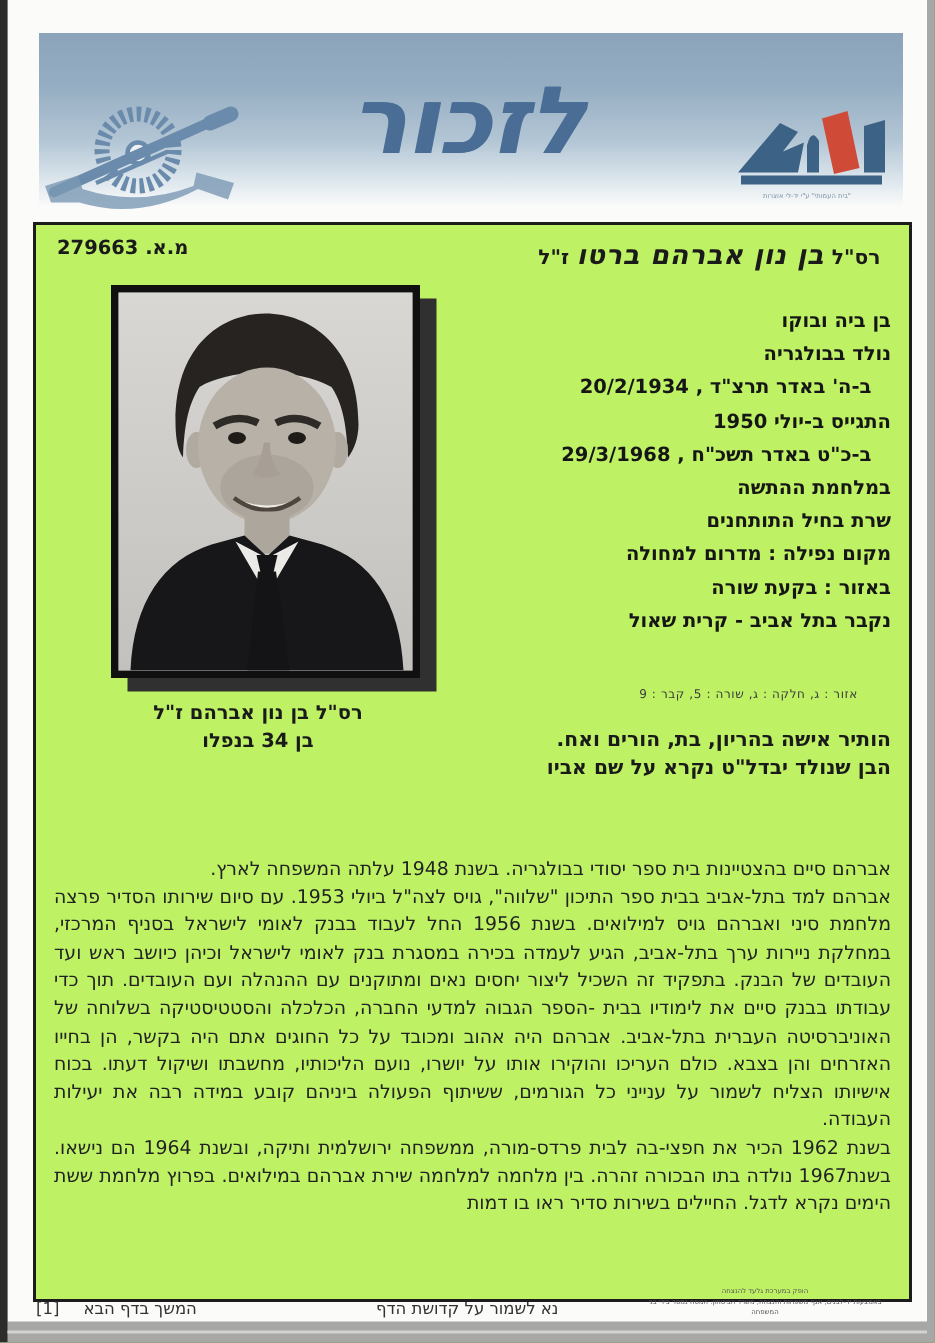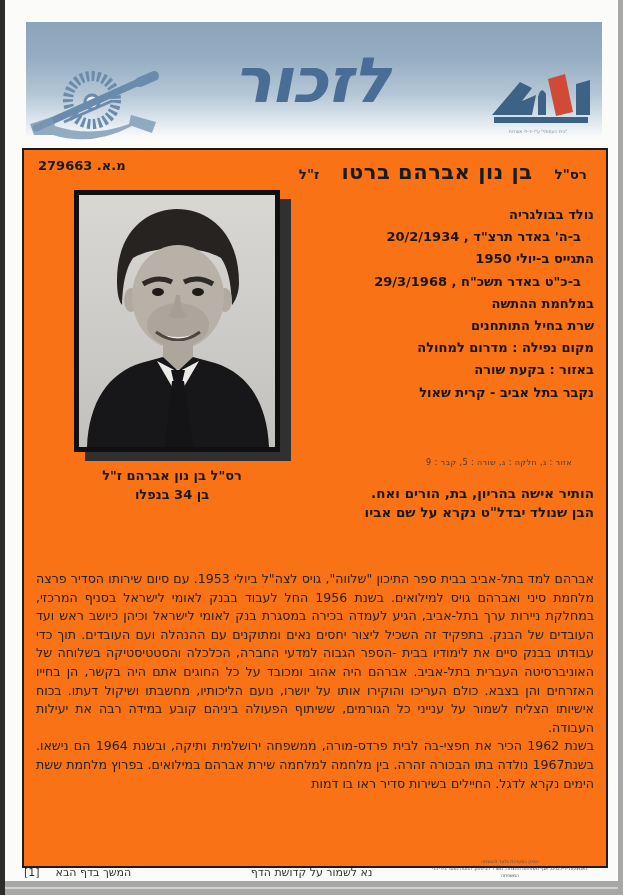--- a/index.html
+++ b/index.html
@@ -13,25 +13,25 @@
           background:linear-gradient(180deg,var(--banner_blue,#8ba4ba) 0%,#95adc2 30%,#b3c6d5 62%,#dfe8ee 86%,rgba(251,251,250,0) 100%);}
   .memorial-word{position:absolute;left:0;top:34px;width:100%;text-align:center;
           font-size:62px;font-weight:bold;color:var(--memorial_text,#4a6d96);line-height:1.5;
           text-shadow:1px 0 0 var(--memorial_text,#4a6d96);font-style:italic;}
   .emblem{position:absolute;left:24px;top:62px;width:138px;height:88px;}
   .org-logo{position:absolute;left:486px;top:70px;width:112px;height:58px;}
   .logo-caption{position:absolute;left:464px;top:129px;width:148px;text-align:center;
           font-size:4.5px;color:#7d93a8;direction:rtl;}
 
   .main-box{position:absolute;left:22px;top:148px;width:582px;height:716px;
-          border:2px solid #1c1c1c;background:#f97316;}
+          border:2px solid #1c1c1c;background:#bef264;}
   .ma{position:absolute;left:14px;top:8px;font-size:13px;font-weight:bold;direction:rtl;}
   .title{position:absolute;right:19px;top:10px;direction:rtl;white-space:nowrap;}
   .title .rank{font-size:13.5px;font-weight:bold;}
-  .title .name{font-size:21px;font-weight:bold;letter-spacing:.5px;margin:0 22px;}
+  .title .name{font-size:18px;font-weight:bold;letter-spacing:.5px;margin:0 5px;font-style:italic;}
   .title .zl{font-size:13.5px;font-weight:bold;}
 
   .photo-frame{position:absolute;left:50px;top:40px;width:196px;height:252px;
           border:5px solid #101010;background:#cfcecb;box-shadow:11px 9px 0 #303030;}
   .photo-frame svg{display:block;}
   .photo-caption{position:absolute;left:36px;top:316px;width:224px;text-align:center;
           font-weight:bold;font-size:13px;line-height:19px;direction:rtl;}
 
   .details{position:absolute;right:12px;top:54px;direction:rtl;text-align:right;
           font-weight:bold;font-size:13px;line-height:22.2px;color:#161616;}
@@ -127,38 +127,40 @@
         <polygon points="92,175 106,175 103,188 95,188" fill="#141417"></polygon>
         <polygon points="93,186 105,186 114,252 86,252" fill="#141417"></polygon>
       </svg>
     </div>
     <div class="photo-caption">
       <div>רס"ל בן נון אברהם  ז"ל</div>
       <div>בן 34 בנפלו</div>
     </div>
 
     <div class="details">
+      <div class="line">בן ביה ובוקו</div>
       <div class="line">נולד בבולגריה</div>
       <div class="line indent">ב-ה' באדר תרצ"ד , 20/2/1934</div>
       <div class="line">התגייס ב-יולי 1950</div>
       <div class="line indent">ב-כ"ט באדר תשכ"ח , 29/3/1968</div>
       <div class="line">במלחמת ההתשה</div>
       <div class="line">שרת בחיל התותחנים</div>
       <div class="line">מקום נפילה : מדרום למחולה</div>
       <div class="line">באזור : בקעת שורה</div>
       <div class="line">נקבר בתל אביב - קרית שאול</div>
     </div>
     <div class="grave-row">אזור : ג, חלקה : ג, שורה : 5, קבר : 9</div>
 
     <div class="family">
       <div>הותיר אישה בהריון, בת, הורים ואח.</div>
       <div>הבן שנולד יבדל"ט נקרא על שם אביו</div>
     </div>
 
     <div class="bio">
+      <p>אברהם סיים בהצטיינות בית ספר יסודי בבולגריה. בשנת 1948 עלתה המשפחה לארץ.</p>
       <p>אברהם למד בתל-אביב בבית ספר התיכון "שלווה", גויס לצה"ל ביולי 1953. עם סיום שירותו הסדיר פרצה מלחמת סיני ואברהם גויס למילואים. בשנת 1956 החל לעבוד בבנק לאומי לישראל בסניף המרכזי, במחלקת ניירות ערך בתל-אביב, הגיע לעמדה בכירה במסגרת בנק לאומי לישראל וכיהן כיושב ראש ועד העובדים של הבנק. בתפקיד זה השכיל ליצור יחסים נאים ומתוקנים עם ההנהלה ועם העובדים. תוך כדי עבודתו בבנק סיים את לימודיו בבית -הספר הגבוה למדעי החברה, הכלכלה והסטטיסטיקה בשלוחה של האוניברסיטה העברית בתל-אביב. אברהם היה אהוב ומכובד על כל החוגים אתם היה בקשר, הן בחייו האזרחים והן בצבא. כולם העריכו והוקירו אותו על יושרו, נועם הליכותיו, מחשבתו ושיקול דעתו. בכוח אישיותו הצליח לשמור על ענייני כל הגורמים, ששיתוף הפעולה ביניהם קובע במידה רבה את יעילות העבודה.</p>
       <p>בשנת 1962 הכיר את חפצי-בה לבית פרדס-מורה, ממשפחה ירושלמית ותיקה, ובשנת 1964 הם נישאו. בשנת1967 נולדה בתו הבכורה זהרה. בין מלחמה למלחמה שירת אברהם במילואים. בפרוץ מלחמת ששת הימים נקרא לדגל. החיילים בשירות סדיר ראו בו דמות</p>
     </div>
   </div>
 
   <div class="footer-left">
     <span>[1]</span>
     <span>המשך בדף הבא</span>
   </div>
   <div class="footer-center">נא לשמור על קדושת הדף</div>

